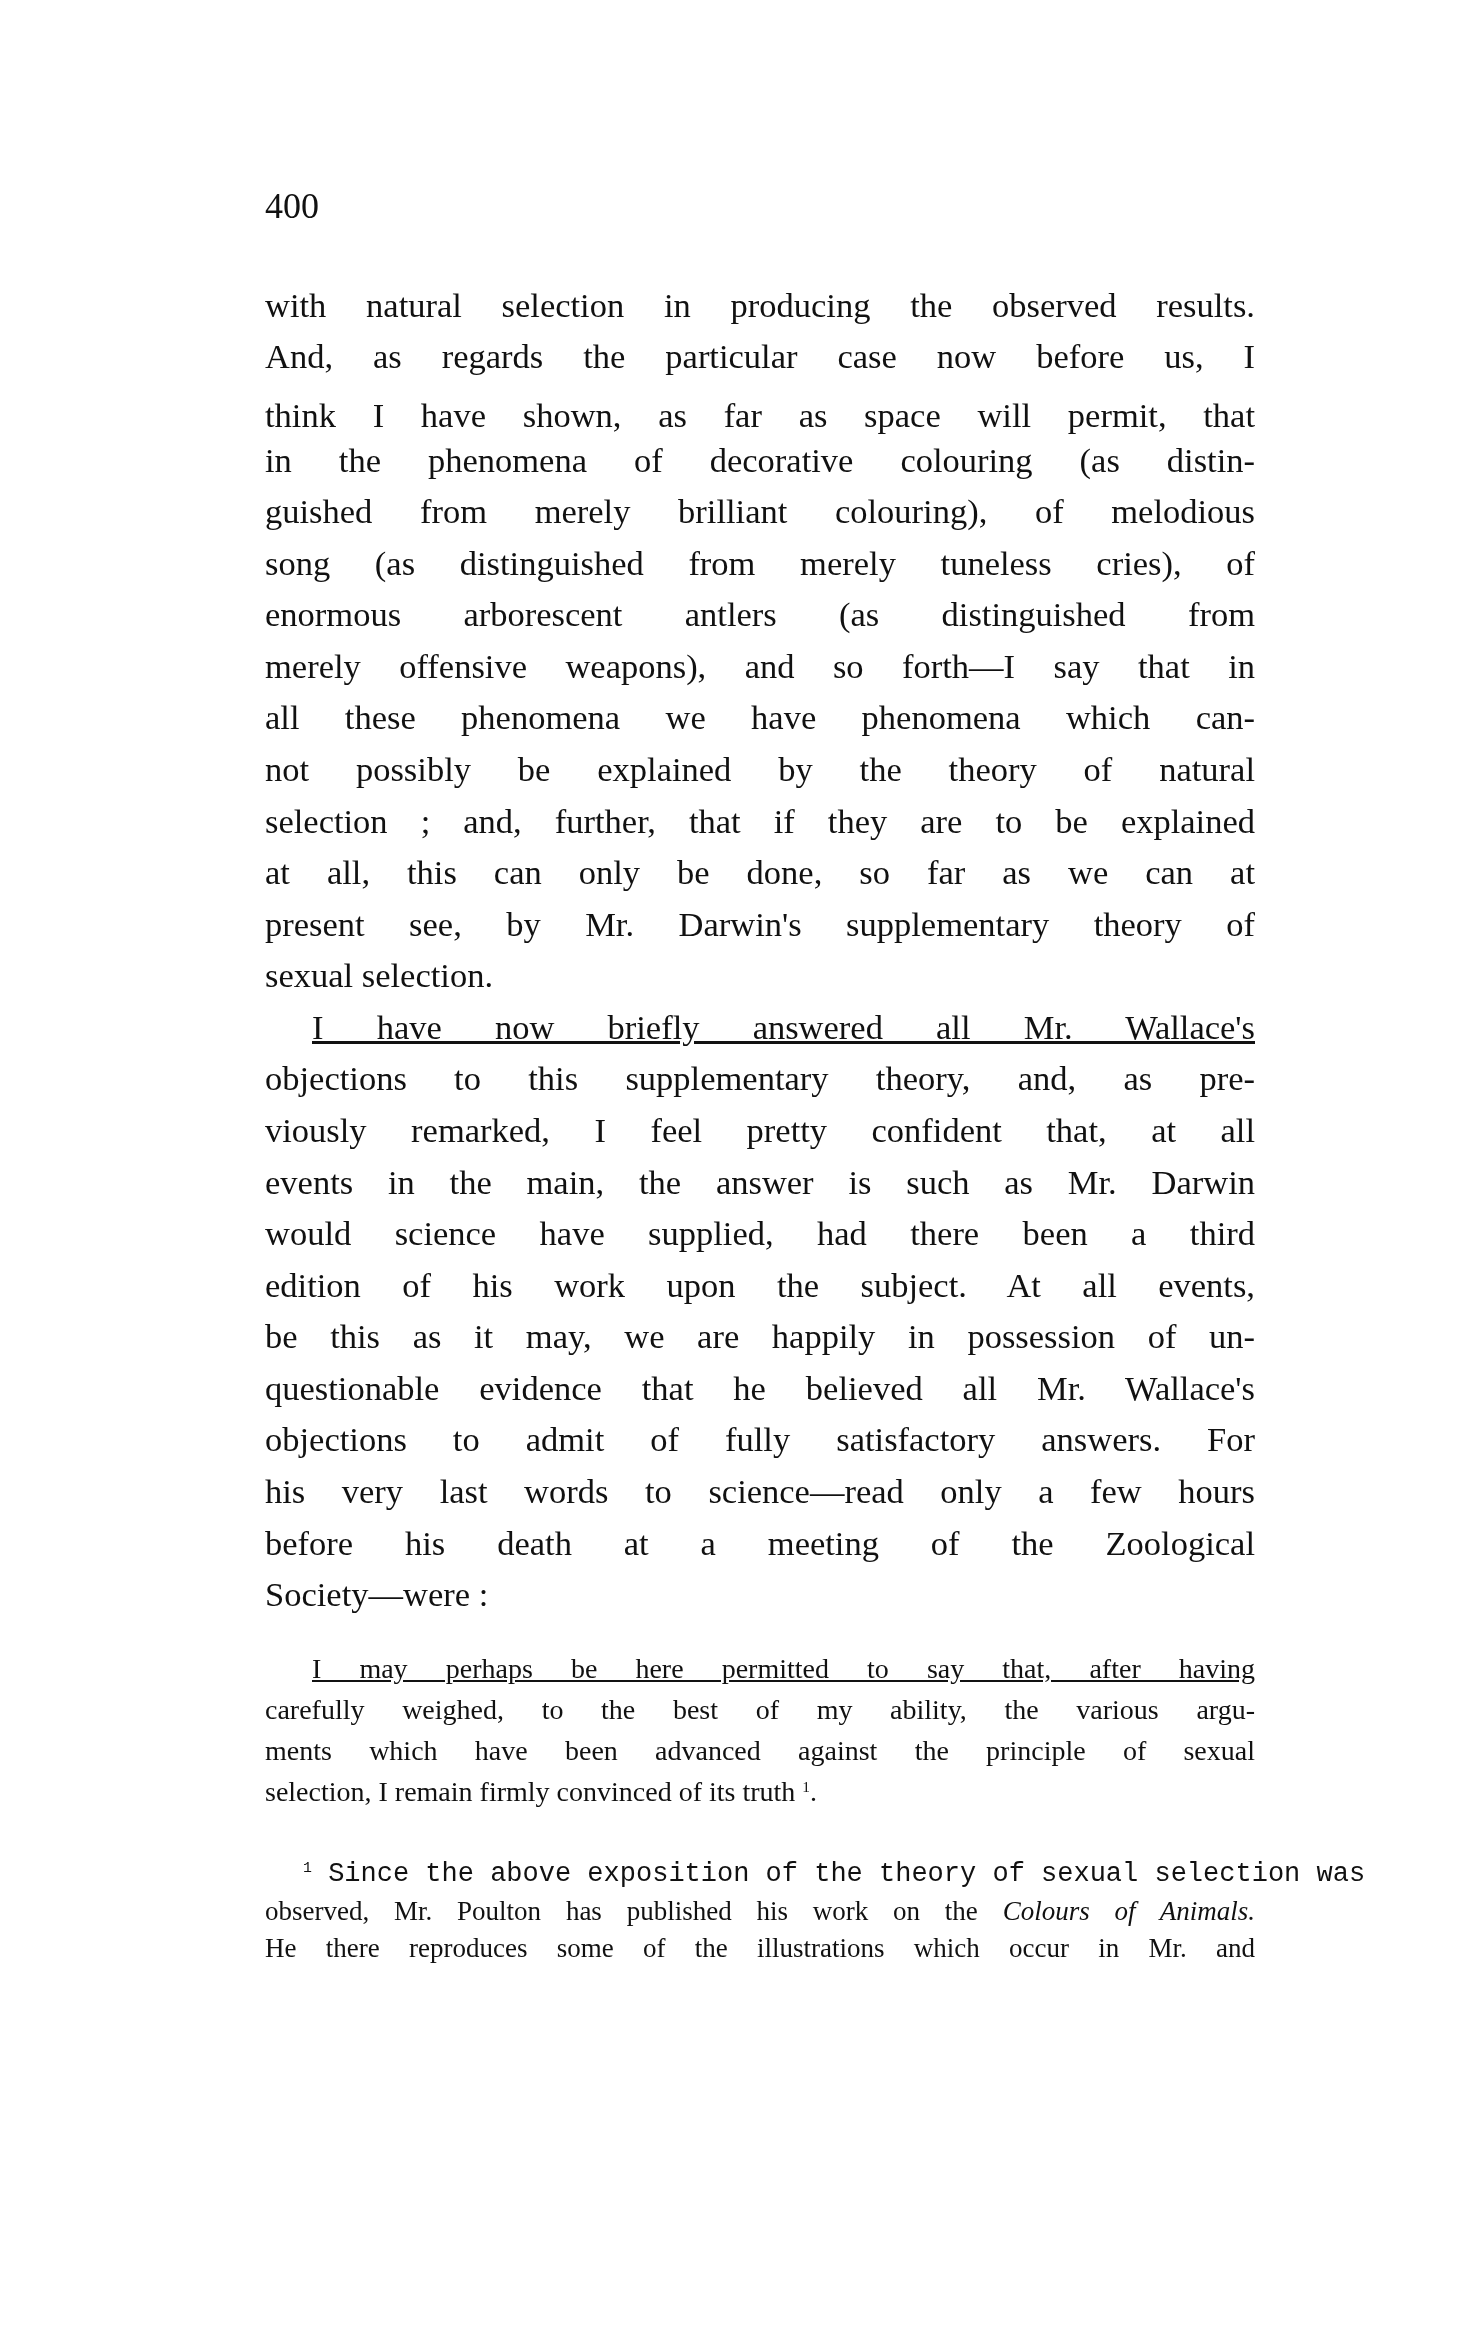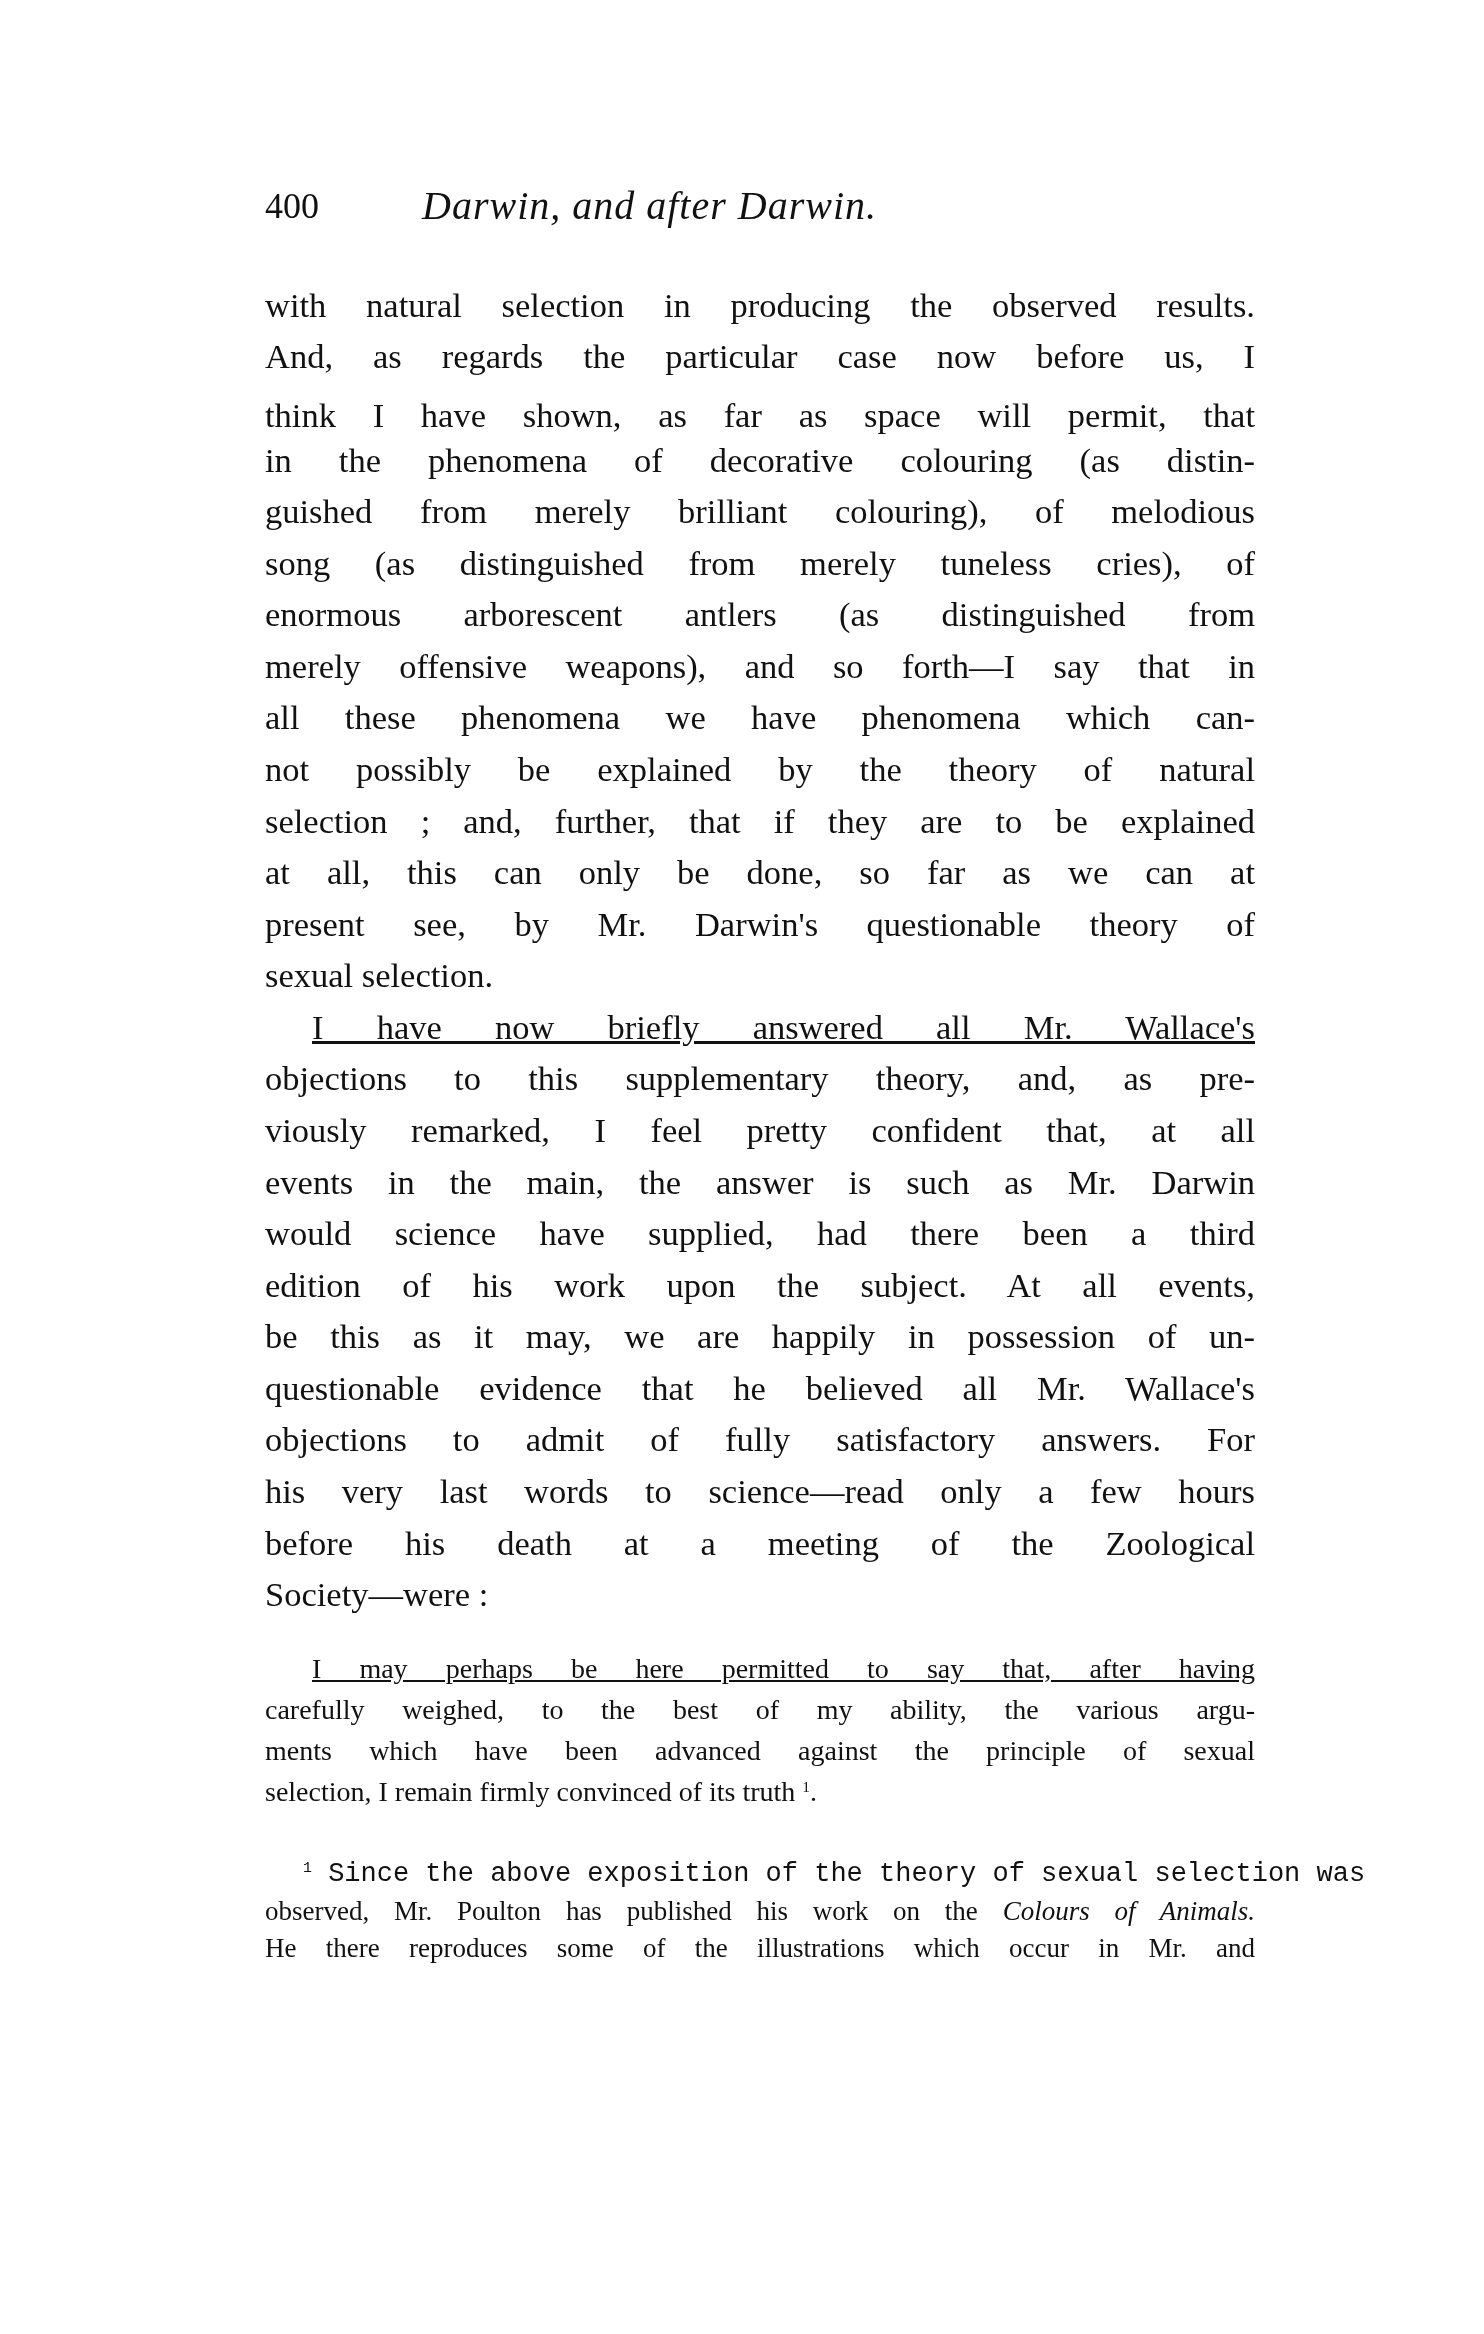--- a/index.html
+++ b/index.html
@@ -18,37 +18,36 @@
   sup { font-size: 0.55em; vertical-align: 0.6em; line-height: 0; }
   .it { font-style: italic; }
 </style>
 </head>
 <body>
 
 <div class="page">
 
   <div class="header">
     <span class="page-num">400</span>
-    <span class="running-title">Darwin, and after Darwin.</span>
   </div>
 
   <div>
     <div class="line body-line" style="top:280px">with natural selection in producing the observed results.</div>
     <div class="line body-line" style="top:331px">And, as regards the particular case now before us, I</div>
     <div class="line body-line" style="top:390px">think I have shown, as far as space will permit, that</div>
     <div class="line body-line" style="top:435px">in the phenomena of decorative colouring (as distin-</div>
     <div class="line body-line" style="top:486px">guished from merely brilliant colouring), of melodious</div>
     <div class="line body-line" style="top:538px">song (as distinguished from merely tuneless cries), of</div>
     <div class="line body-line" style="top:589px">enormous arborescent antlers (as distinguished from</div>
     <div class="line body-line" style="top:641px">merely offensive weapons), and so forth—I say that in</div>
     <div class="line body-line" style="top:692px">all these phenomena we have phenomena which can-</div>
     <div class="line body-line" style="top:744px">not possibly be explained by the theory of natural</div>
     <div class="line body-line" style="top:796px">selection ; and, further, that if they are to be explained</div>
     <div class="line body-line" style="top:847px">at all, this can only be done, so far as we can at</div>
-    <div class="line body-line" style="top:899px">present see, by Mr. Darwin's questionable theory of</div>
+    <div class="line body-line" style="top:899px">present see, by Mr. Darwin's supplementary theory of</div>
     <div class="line body-line last" style="top:950px">sexual selection.</div>
     <div class="line body-line indent" style="top:1002px">I have now briefly answered all Mr. Wallace's</div>
     <div class="line body-line" style="top:1053px">objections to this supplementary theory, and, as pre-</div>
     <div class="line body-line" style="top:1105px">viously remarked, I feel pretty confident that, at all</div>
     <div class="line body-line" style="top:1157px">events in the main, the answer is such as Mr. Darwin</div>
     <div class="line body-line" style="top:1208px">would science have supplied, had there been a third</div>
     <div class="line body-line" style="top:1260px">edition of his work upon the subject. At all events,</div>
     <div class="line body-line" style="top:1311px">be this as it may, we are happily in possession of un-</div>
     <div class="line body-line" style="top:1363px">questionable evidence that he believed all Mr. Wallace's</div>
     <div class="line body-line" style="top:1414px">objections to admit of fully satisfactory answers. For</div>

